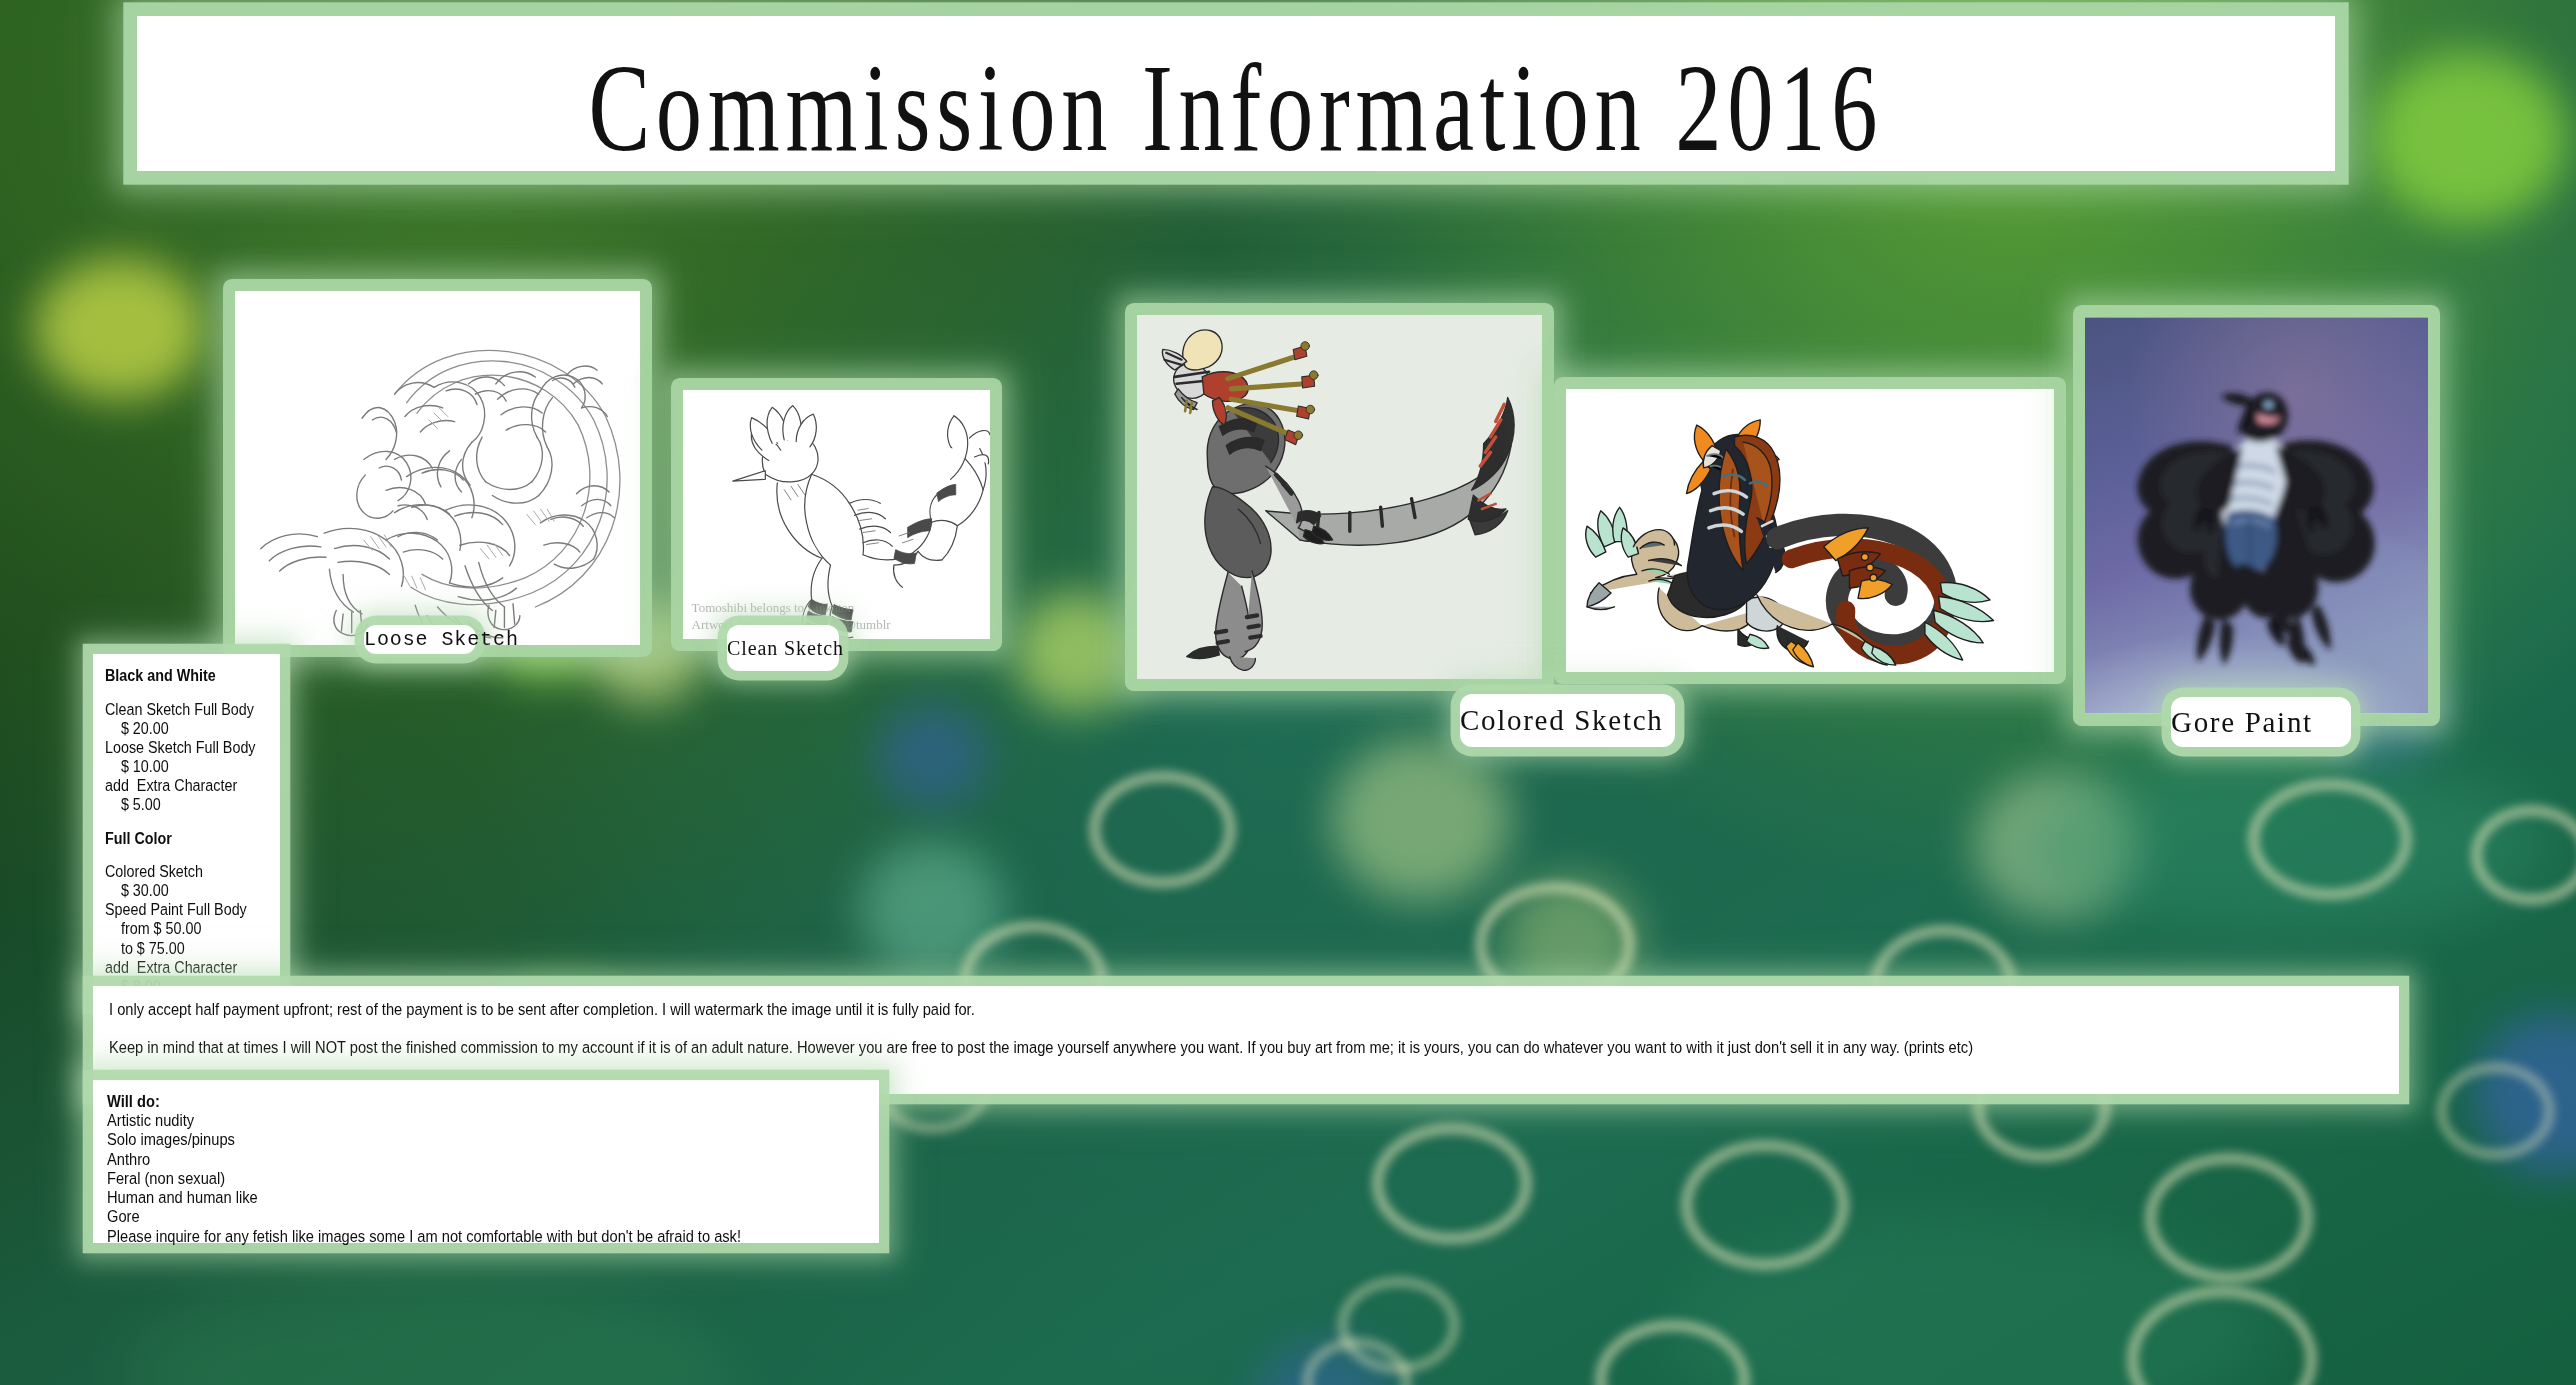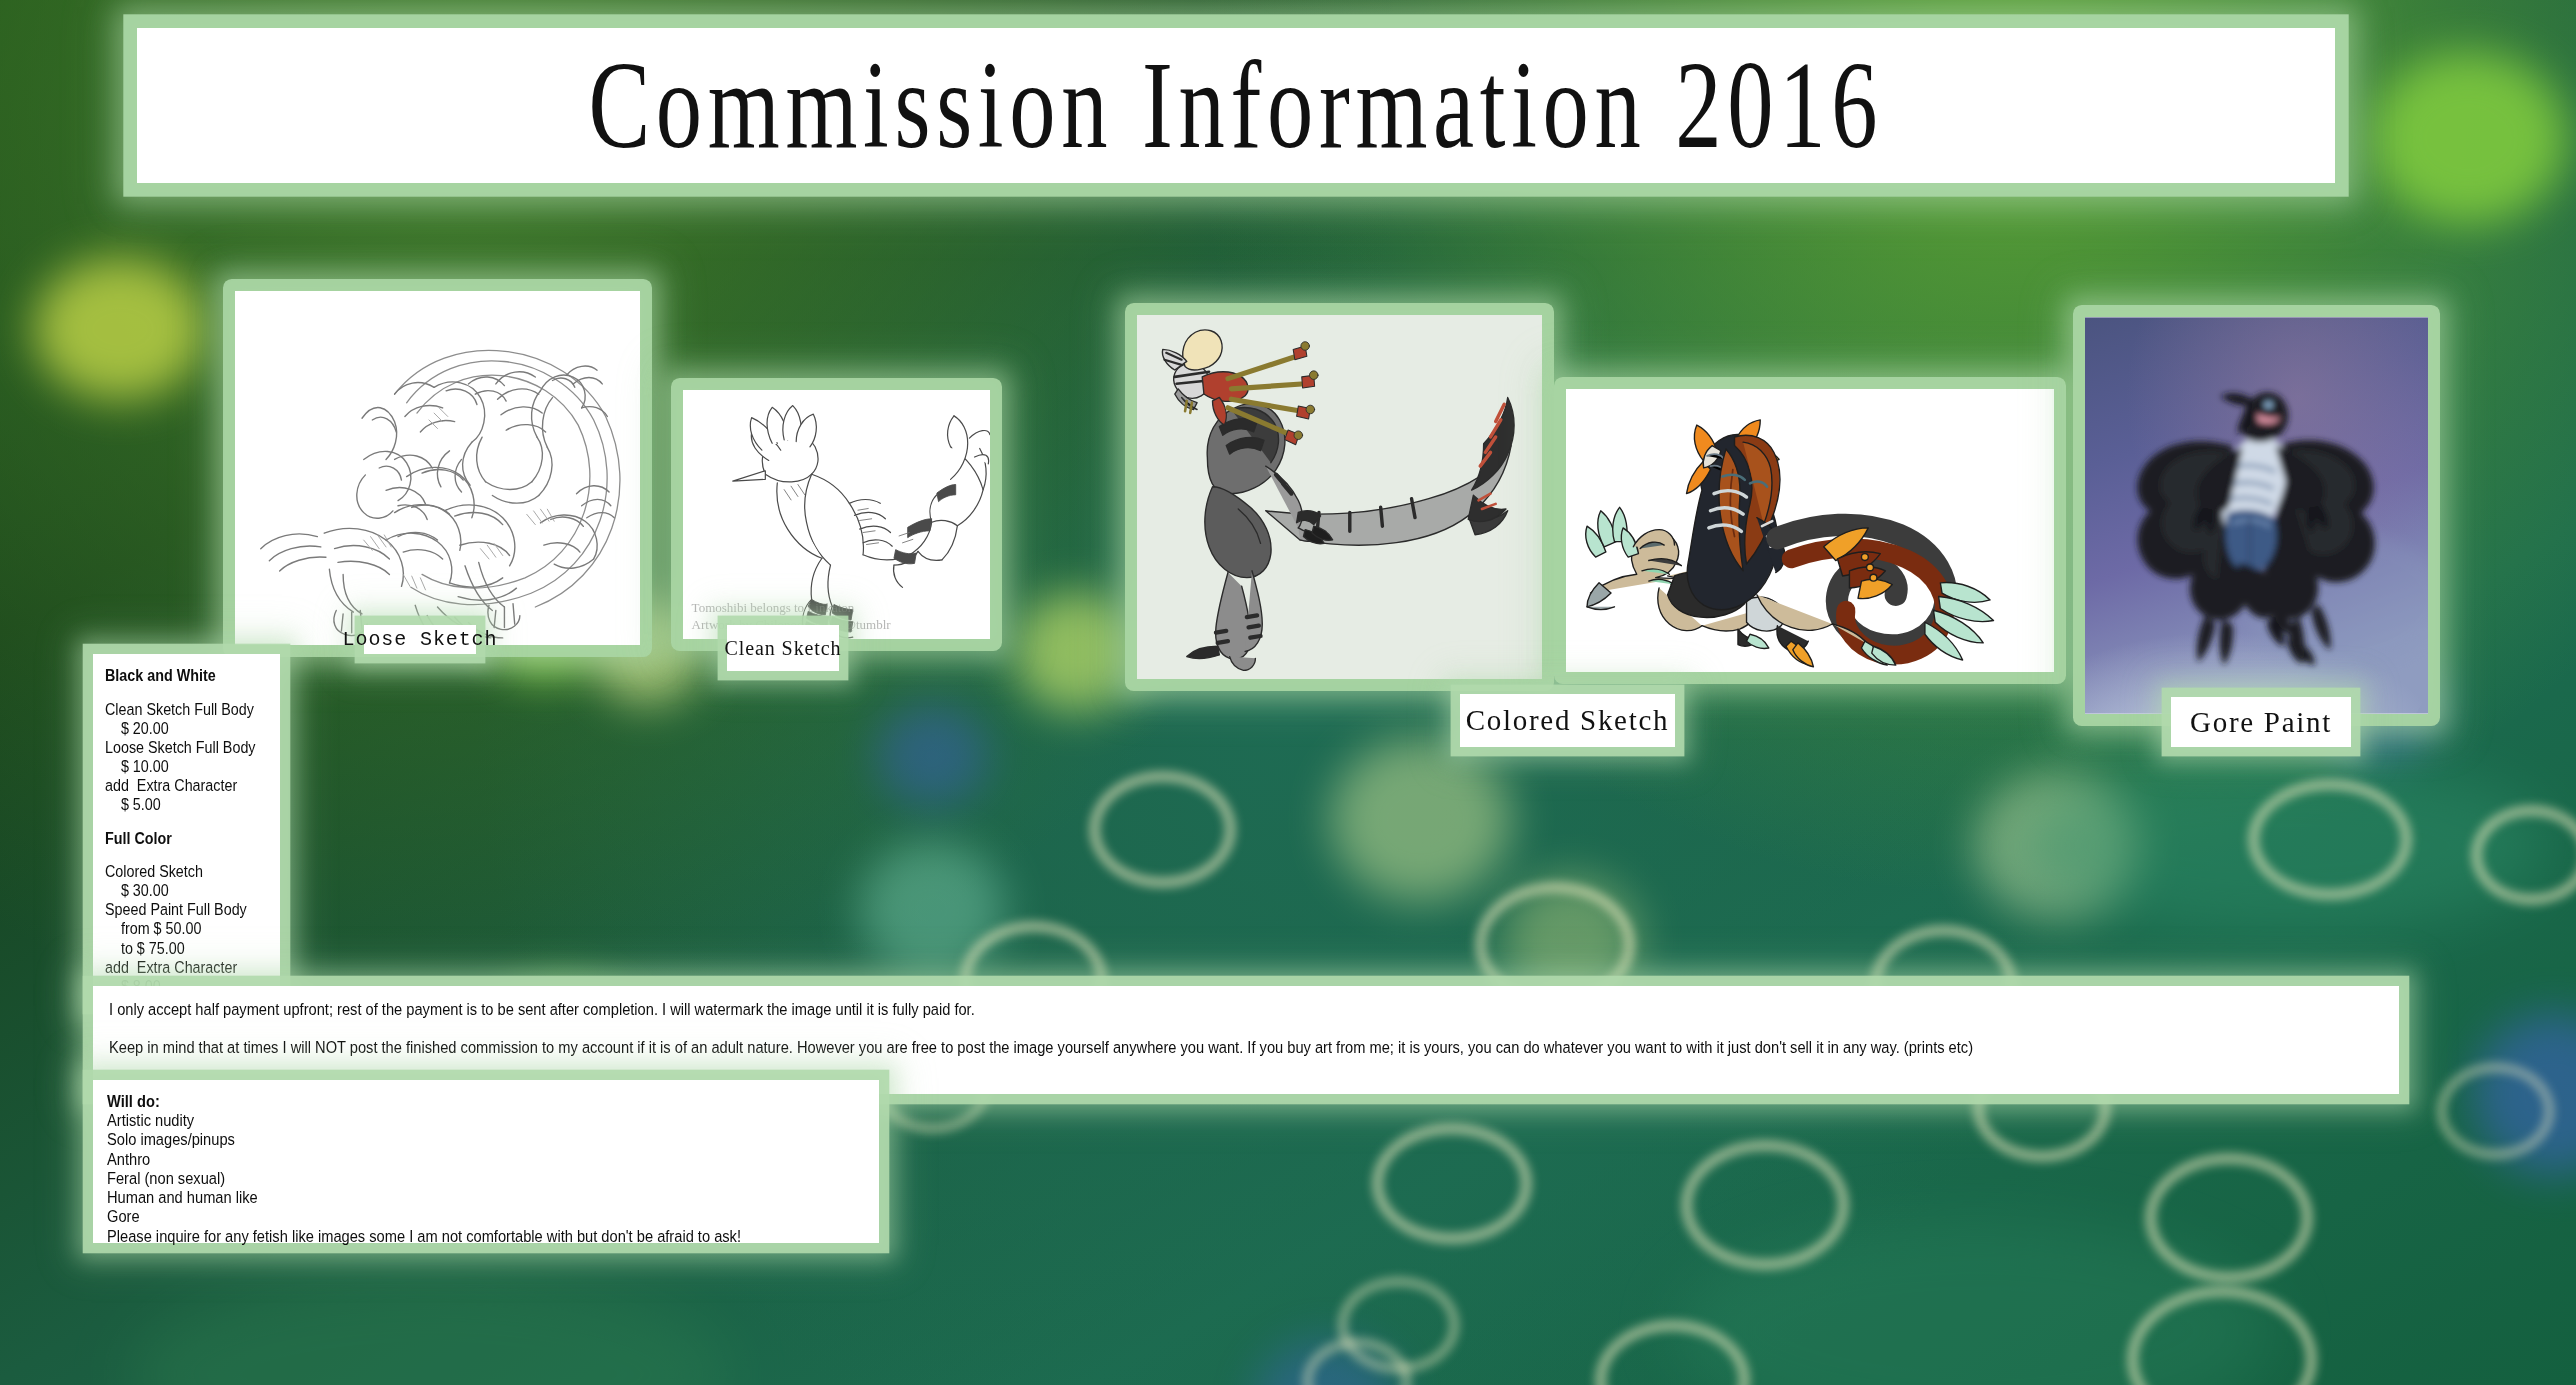--- a/index.html
+++ b/index.html
@@ -44,28 +44,28 @@
       0 0 0 12px rgba(169,214,164,0.92),
       0 0 24px 19px rgba(169,214,164,0.55),
       0 0 39px 29px rgba(169,214,164,0.22);
     border-radius: 2.6px;
     margin-top: 16px;
   }
 
   
   #title-banner {
     position: absolute;
-    left: 137px; top: 28px;
+    left: 137px; top: 16px;
     width: 2198px; height: 155px;
     background: #ffffff;
     box-shadow:
       0 0 0 13.7px rgba(169,214,164,0.95),
       0 0 26px 20.6px rgba(169,214,164,0.5),
       0 0 45px 31px rgba(169,214,164,0.2);
-    display: flex; align-items: center; justify-content: center;
+    display: flex; align-items: flex-end; justify-content: center;
   }
   #title-text {
     font-family: "Liberation Serif", "DejaVu Serif", serif;
     font-size: 125px;
     line-height: 1;
     letter-spacing: 7.7px;
     color: #111111;
     transform: scaleX(0.74);
     transform-origin: center;
     white-space: nowrap;
@@ -87,27 +87,28 @@
     line-height: 1.35;
     color: rgba(120,120,120,0.55);
     white-space: pre-line;
     pointer-events: none;
   }
 
   
   .caption {
     position: absolute;
     background: #ffffff;
-    display: flex; align-items: center; justify-content: center;
+    display: flex; align-items: center; 
     box-shadow:
       0 0 0 9.4px rgba(176,217,172,0.9),
       0 0 19px 13.7px rgba(176,217,172,0.45),
       0 0 31px 22px rgba(176,217,172,0.18);
     color: #111;
     white-space: nowrap;
+    border-radius: 12px;
   }
   .caption.mono {
     font-family: "Liberation Mono", "DejaVu Sans Mono", monospace;
     font-size: 20px;
     letter-spacing: 0.9px;
   }
   .caption.serif {
     font-family: "Liberation Serif", "DejaVu Serif", serif;
     font-size: 29px;
     letter-spacing: 1.7px;

